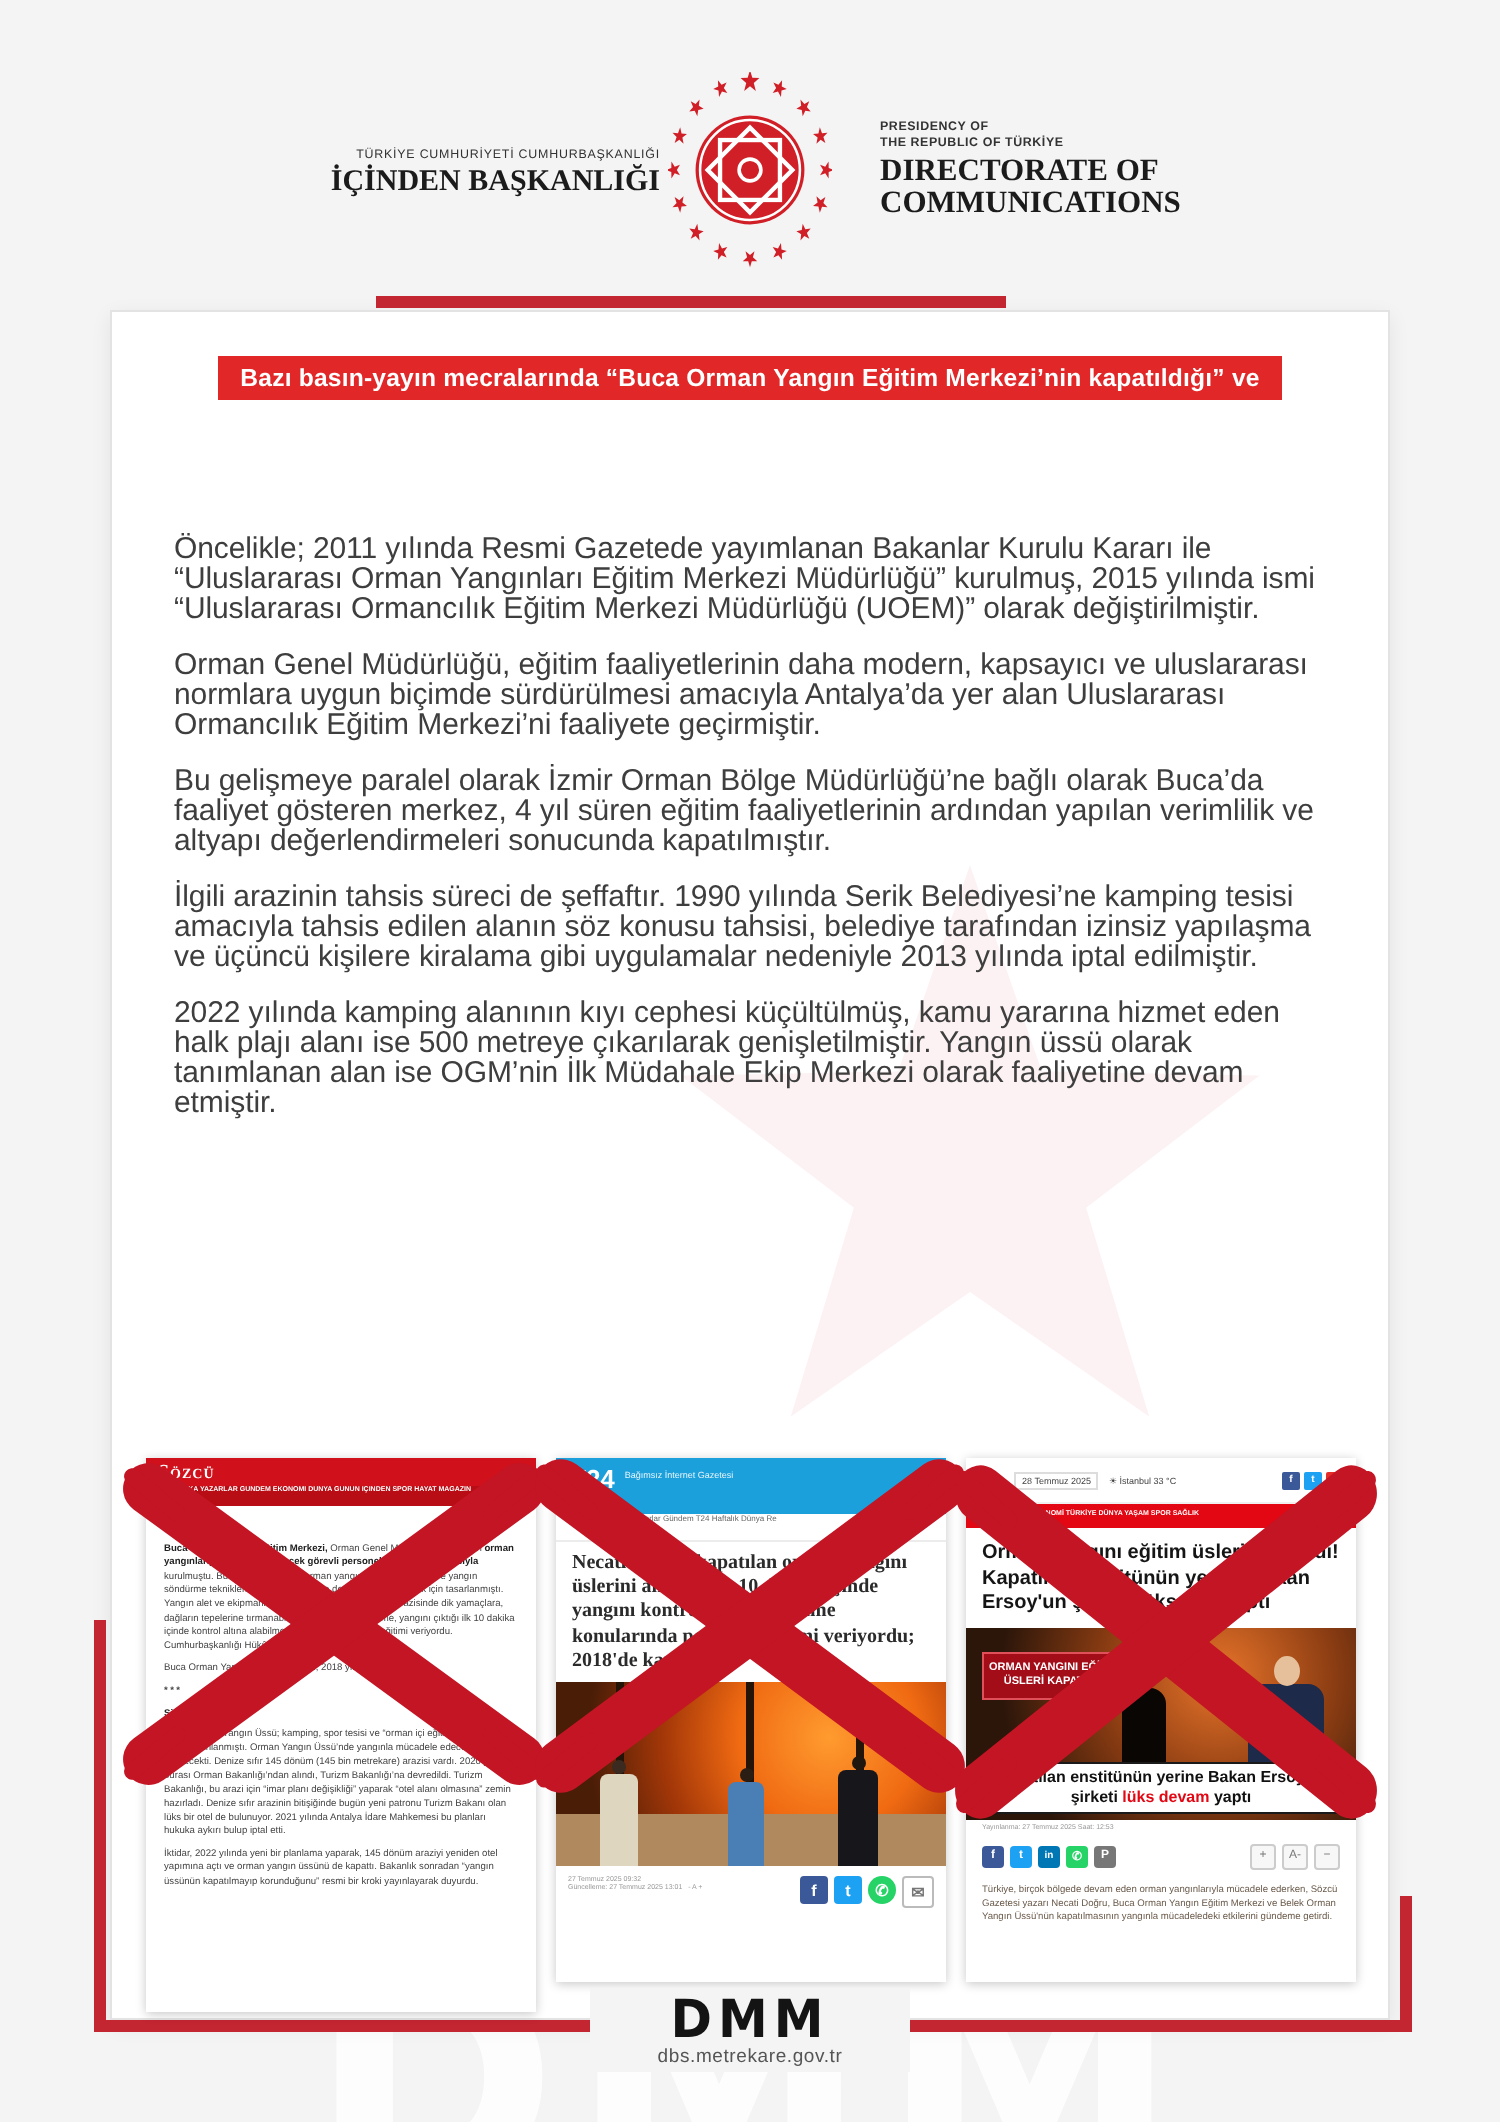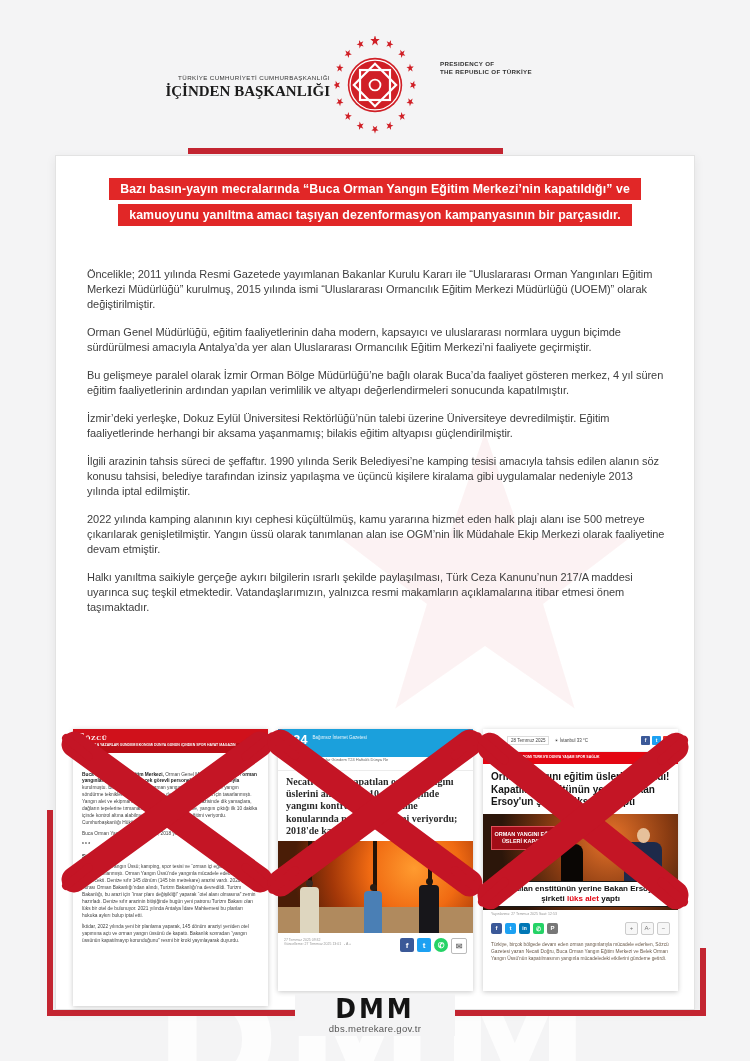--- a/index.html
+++ b/index.html
@@ -28,21 +28,21 @@
   .acc-left{left:47px;top:810px;width:6px;height:206px;}
   .acc-bottom{left:47px;top:1010px;width:659px;height:6px;}
   .acc-right{left:700px;top:948px;width:6px;height:68px;}
 
   
   .banner{left:56px;top:178px;width:638px;display:flex;flex-direction:column;align-items:center;gap:4px;}
   .banner-line{background:#e12727;color:#fff;font-weight:700;font-size:12.3px;line-height:14px;
     padding:4px 11px;letter-spacing:.1px;}
 
   
-  .textcol{left:87px;top:267px;width:578px;color:#3e3e3e;font-size:11px;line-height:15px;letter-spacing:-.05px;}
+  .textcol{left:87px;top:267px;width:578px;color:#3e3e3e;font-size:15px;line-height:15px;letter-spacing:-.05px;}
   .textcol p{margin:0 0 13px 0;}
 
   
   .news{left:73px;top:729px;width:606px;display:flex;gap:10px;align-items:flex-start;}
   .ncard{background:#fff;box-shadow:0 1px 5px rgba(0,0,0,.22);overflow:hidden;position:relative;}
   .nowrap{white-space:nowrap;overflow:hidden;}
   .s50{font-size:7px;transform:scale(.5);transform-origin:0 0;width:200%;}
   .s60{font-size:8px;line-height:11.6px;transform:scale(.6);transform-origin:0 0;width:166.6%;}
 
   
@@ -152,46 +152,45 @@
       <rect x="-16.5" y="-16.5" width="33" height="33" stroke-width="2.4"></rect>
       <rect x="-16.5" y="-16.5" width="33" height="33" stroke-width="2.4" transform="rotate(45)"></rect>
     </g>
     <circle r="6" fill="#d01f26" stroke="#fff" stroke-width="2"></circle>
   </svg>
 
   <div class="abs hdr-right">
     <div class="sm">PRESIDENCY OF</div>
     <div class="sm">THE REPUBLIC OF TÜRKİYE</div>
     <div class="lg">
+      <div>DIRECTORATE OF</div>
+      <div>COMMUNICATIONS</div>
     </div>
   </div>
 
   <div class="abs card"></div>
   <div class="abs acc acc-top"></div>
   <div class="abs acc acc-left"></div>
   <div class="abs acc acc-bottom"></div>
   <div class="abs acc acc-right"></div>
 
   <svg class="abs wm-star" style="left:320px;top:420px;" width="330" height="330" viewBox="-50 -50 100 100">
     <use href="#st" transform="scale(11)"></use>
   </svg>
 
   <div class="abs banner">
     <div class="banner-line">Bazı basın-yayın mecralarında “Buca Orman Yangın Eğitim Merkezi’nin kapatıldığı” ve</div>
-    <div class="banner-line">kamuoyunu yanıltma amacı taşıyan dezenformasyon kampanyasının bir parçasıdır.</div>
   </div>
 
   <div class="abs textcol">
     <p>Öncelikle; 2011 yılında Resmi Gazetede yayımlanan Bakanlar Kurulu Kararı ile “Uluslararası Orman Yangınları Eğitim Merkezi Müdürlüğü” kurulmuş, 2015 yılında ismi “Uluslararası Ormancılık Eğitim Merkezi Müdürlüğü (UOEM)” olarak değiştirilmiştir.</p>
     <p>Orman Genel Müdürlüğü, eğitim faaliyetlerinin daha modern, kapsayıcı ve uluslararası normlara uygun biçimde sürdürülmesi amacıyla Antalya’da yer alan Uluslararası Ormancılık Eğitim Merkezi’ni faaliyete geçirmiştir.</p>
     <p>Bu gelişmeye paralel olarak İzmir Orman Bölge Müdürlüğü’ne bağlı olarak Buca’da faaliyet gösteren merkez, 4 yıl süren eğitim faaliyetlerinin ardından yapılan verimlilik ve altyapı değerlendirmeleri sonucunda kapatılmıştır.</p>
-    <p>İzmir’deki yerleşke, Dokuz Eylül Üniversitesi Rektörlüğü’nün talebi üzerine Üniversiteye devredilmiştir. Eğitim faaliyetlerinde herhangi bir aksama yaşanmamış; bilakis eğitim altyapısı güçlendirilmiştir.</p>
     <p>İlgili arazinin tahsis süreci de şeffaftır. 1990 yılında Serik Belediyesi’ne kamping tesisi amacıyla tahsis edilen alanın söz konusu tahsisi, belediye tarafından izinsiz yapılaşma ve üçüncü kişilere kiralama gibi uygulamalar nedeniyle 2013 yılında iptal edilmiştir.</p>
     <p>2022 yılında kamping alanının kıyı cephesi küçültülmüş, kamu yararına hizmet eden halk plajı alanı ise 500 metreye çıkarılarak genişletilmiştir. Yangın üssü olarak tanımlanan alan ise OGM’nin İlk Müdahale Ekip Merkezi olarak faaliyetine devam etmiştir.</p>
-    <p>Halkı yanıltma saikiyle gerçeğe aykırı bilgilerin ısrarlı şekilde paylaşılması, Türk Ceza Kanunu’nun 217/A maddesi uyarınca suç teşkil etmektedir. Vatandaşlarımızın, yalnızca resmi makamların açıklamalarına itibar etmesi önem taşımaktadır.</p>
   </div>
 
   <div class="abs news">
 
     <div class="ncard sz">
       <div class="sz-bar">
         <span class="sz-brand">Sözcü</span>
       </div>
       <div class="sz-nav nowrap">
         <div class="s50">SON DAKİKA   YAZARLAR   GÜNDEM   EKONOMİ   DÜNYA   GÜNÜN İÇİNDEN   SPOR   HAYAT   MAGAZİN</div>
@@ -257,21 +256,21 @@
       </div>
       <div class="h-nav nowrap">
         <div class="s50" style="padding-left:4px;">WEB TV   SİYASET   EKONOMİ   TÜRKİYE   DÜNYA   YAŞAM   SPOR   SAĞLIK</div>
       </div>
       <div class="h-hl">Orman yangını eğitim üsleri kapatıldı! Kapatılan enstitünün yerine Bakan Ersoy'un şirketi lüks otel yaptı</div>
       <div class="h-img">
         <div class="h-badge">ORMAN YANGINI EĞİTİM ÜSLERİ KAPATILDI</div>
         <div class="h-sil"></div>
         <div class="h-min-body"></div>
         <div class="h-min-head"></div>
-        <div class="h-cap"><span>Kapatılan enstitünün yerine Bakan Ersoy'un şirketi </span><span class="red">lüks alet</span><span> yaptı</span></div>
+        <div class="h-cap"><span>Kapatılan enstitünün yerine Bakan Ersoy'un şirketi </span><span class="red">lüks devam</span><span> yaptı</span></div>
       </div>
       <div class="h-tinydate nowrap">
         <div class="s50">Yayınlanma: 27 Temmuz 2025 Saat: 12:53</div>
       </div>
       <div class="h-share">
         <span class="sq11" style="background:#3b5998;">f</span>
         <span class="sq11" style="background:#1da1f2;">t</span>
         <span class="sq11" style="background:#0077b5;font-size:5px;">in</span>
         <span class="sq11" style="background:#25d366;">✆</span>
         <span class="sq11" style="background:#777;">P</span>

